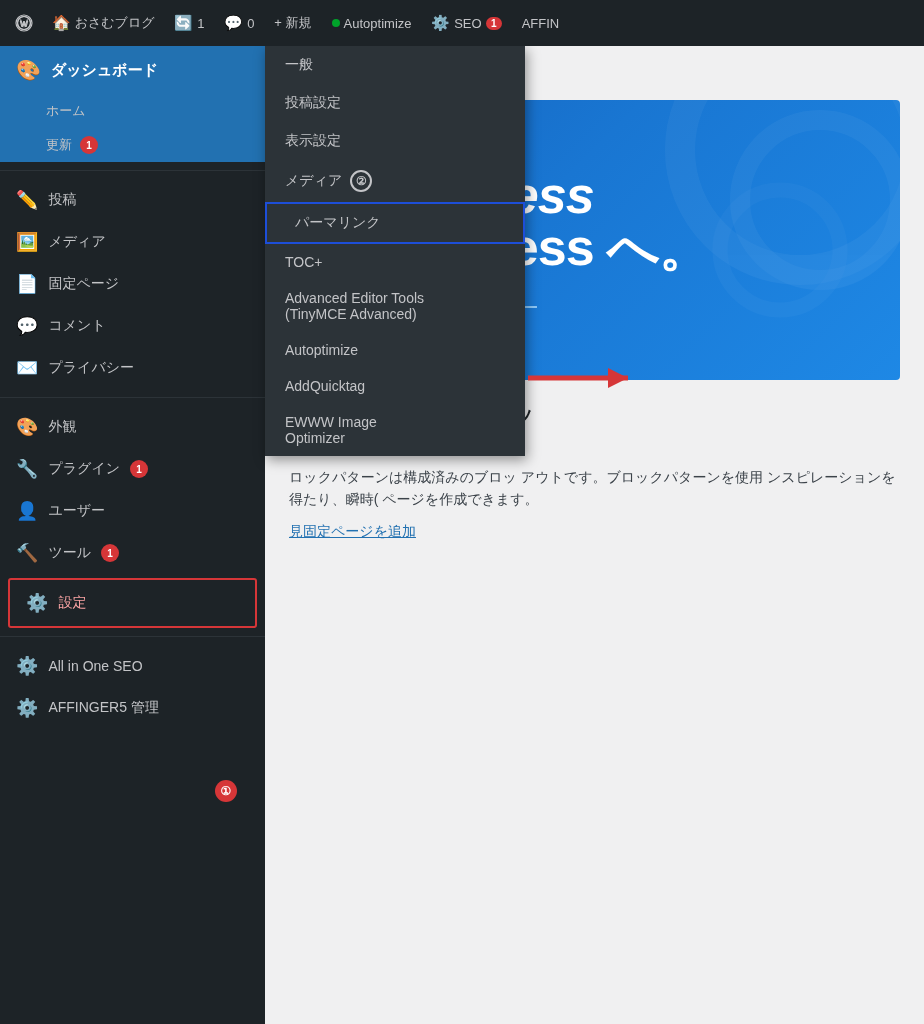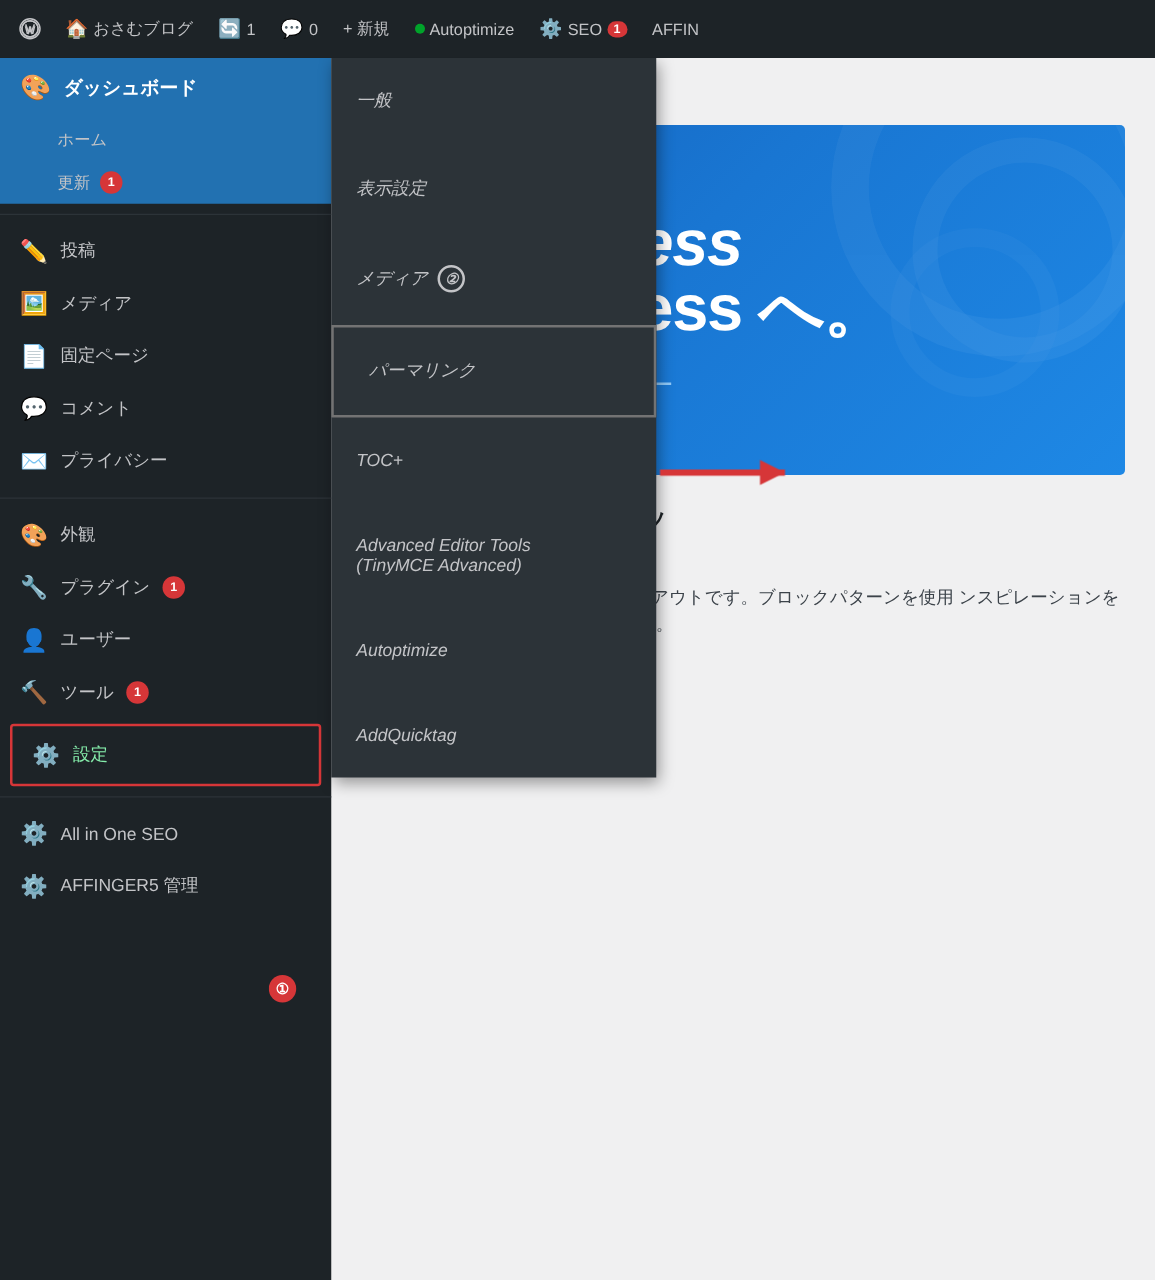--- a/index.html
+++ b/index.html
@@ -213,28 +213,27 @@
     .dropdown-menu {
       position: absolute;
       left: 265px;
       top: 46px;
       background: #2c3338;
       min-width: 260px;
       z-index: 500;
       box-shadow: 2px 4px 12px rgba(0,0,0,0.4);
     }
     .dropdown-item {
-      padding: 26px 20px;
+      padding: 10px 20px;
       color: #c3c4c7;
       font-size: 14px;
       cursor: pointer;
       display: flex;
       align-items: center;
       gap: 8px;
-      font-style: italic;
     }
     .dropdown-item.highlighted {
       background: #2c3338;
       border: 2px solid #d63638;
       color: #c3c4c7;
       position: relative;
     }
     .dropdown-item.highlighted::before {
       content: '';
     }
@@ -365,21 +364,21 @@
     <div class="sidebar-item">
       <span style="font-size:18px;">🔨</span>
       <span>ツール</span>
       <span class="sidebar-badge-circle">1</span>
     </div>
 
     <div class="settings-box">
       <div class="settings-inner">
         <div class="sidebar-item active-parent">
           <span style="font-size:18px; color:#fff;">⚙️</span>
-          <span style="color:#86efac; font-size:14px;">設定</span>
+          <span style="color:#fca5a5; font-size:14px;">設定</span>
         </div>
       </div>
     </div>
 
     <div class="sidebar-sep"></div>
 
     <div class="sidebar-item">
       <span style="font-size:18px;">⚙️</span>
       <span>All in One SEO</span>
     </div>
@@ -426,40 +425,46 @@
         <span class="content-link">見固定ページを追加</span>
       </div>
     </div>
   </div>
 
   <div class="dropdown-menu">
     <div class="dropdown-item">
       <span>一般</span>
     </div>
     <div class="dropdown-item">
+      <span>投稿設定</span>
+    </div>
+    <div class="dropdown-item">
       <span>表示設定</span>
     </div>
     <div class="dropdown-item" style="display:flex; align-items:center; gap:8px;">
       <span>メディア</span>
       <span style="display:inline-flex;align-items:center;justify-content:center;width:22px;height:22px;border-radius:50%;border:2px solid #c3c4c7;color:#c3c4c7;font-size:12px;font-weight:700;">②</span>
     </div>
-    <div class="dropdown-item highlighted" style="border: 2px solid #737373;">
+    <div class="dropdown-item highlighted" style="border: 2px solid #1d4ed8;">
       <span>パーマリンク</span>
     </div>
     <div class="dropdown-item">
       <span>TOC+</span>
     </div>
     <div class="dropdown-item">
       <span>Advanced Editor Tools<br>(TinyMCE Advanced)</span>
     </div>
     <div class="dropdown-item">
       <span>Autoptimize</span>
     </div>
     <div class="dropdown-item">
       <span>AddQuicktag</span>
+    </div>
+    <div class="dropdown-item">
+      <span>EWWW Image<br>Optimizer</span>
     </div>
   </div>
 
   <div style="position:fixed; left:518px; top:358px; z-index:700; display:flex; align-items:center;">
     <svg width="120" height="40" viewBox="0 0 120 40" xmlns="http://www.w3.org/2000/svg">
       <line x1="110" y1="20" x2="10" y2="20" stroke="#d63638" stroke-width="5"></line>
       <polygon points="110,20 90,10 90,30" fill="#d63638"></polygon>
     </svg>
   </div>
 

